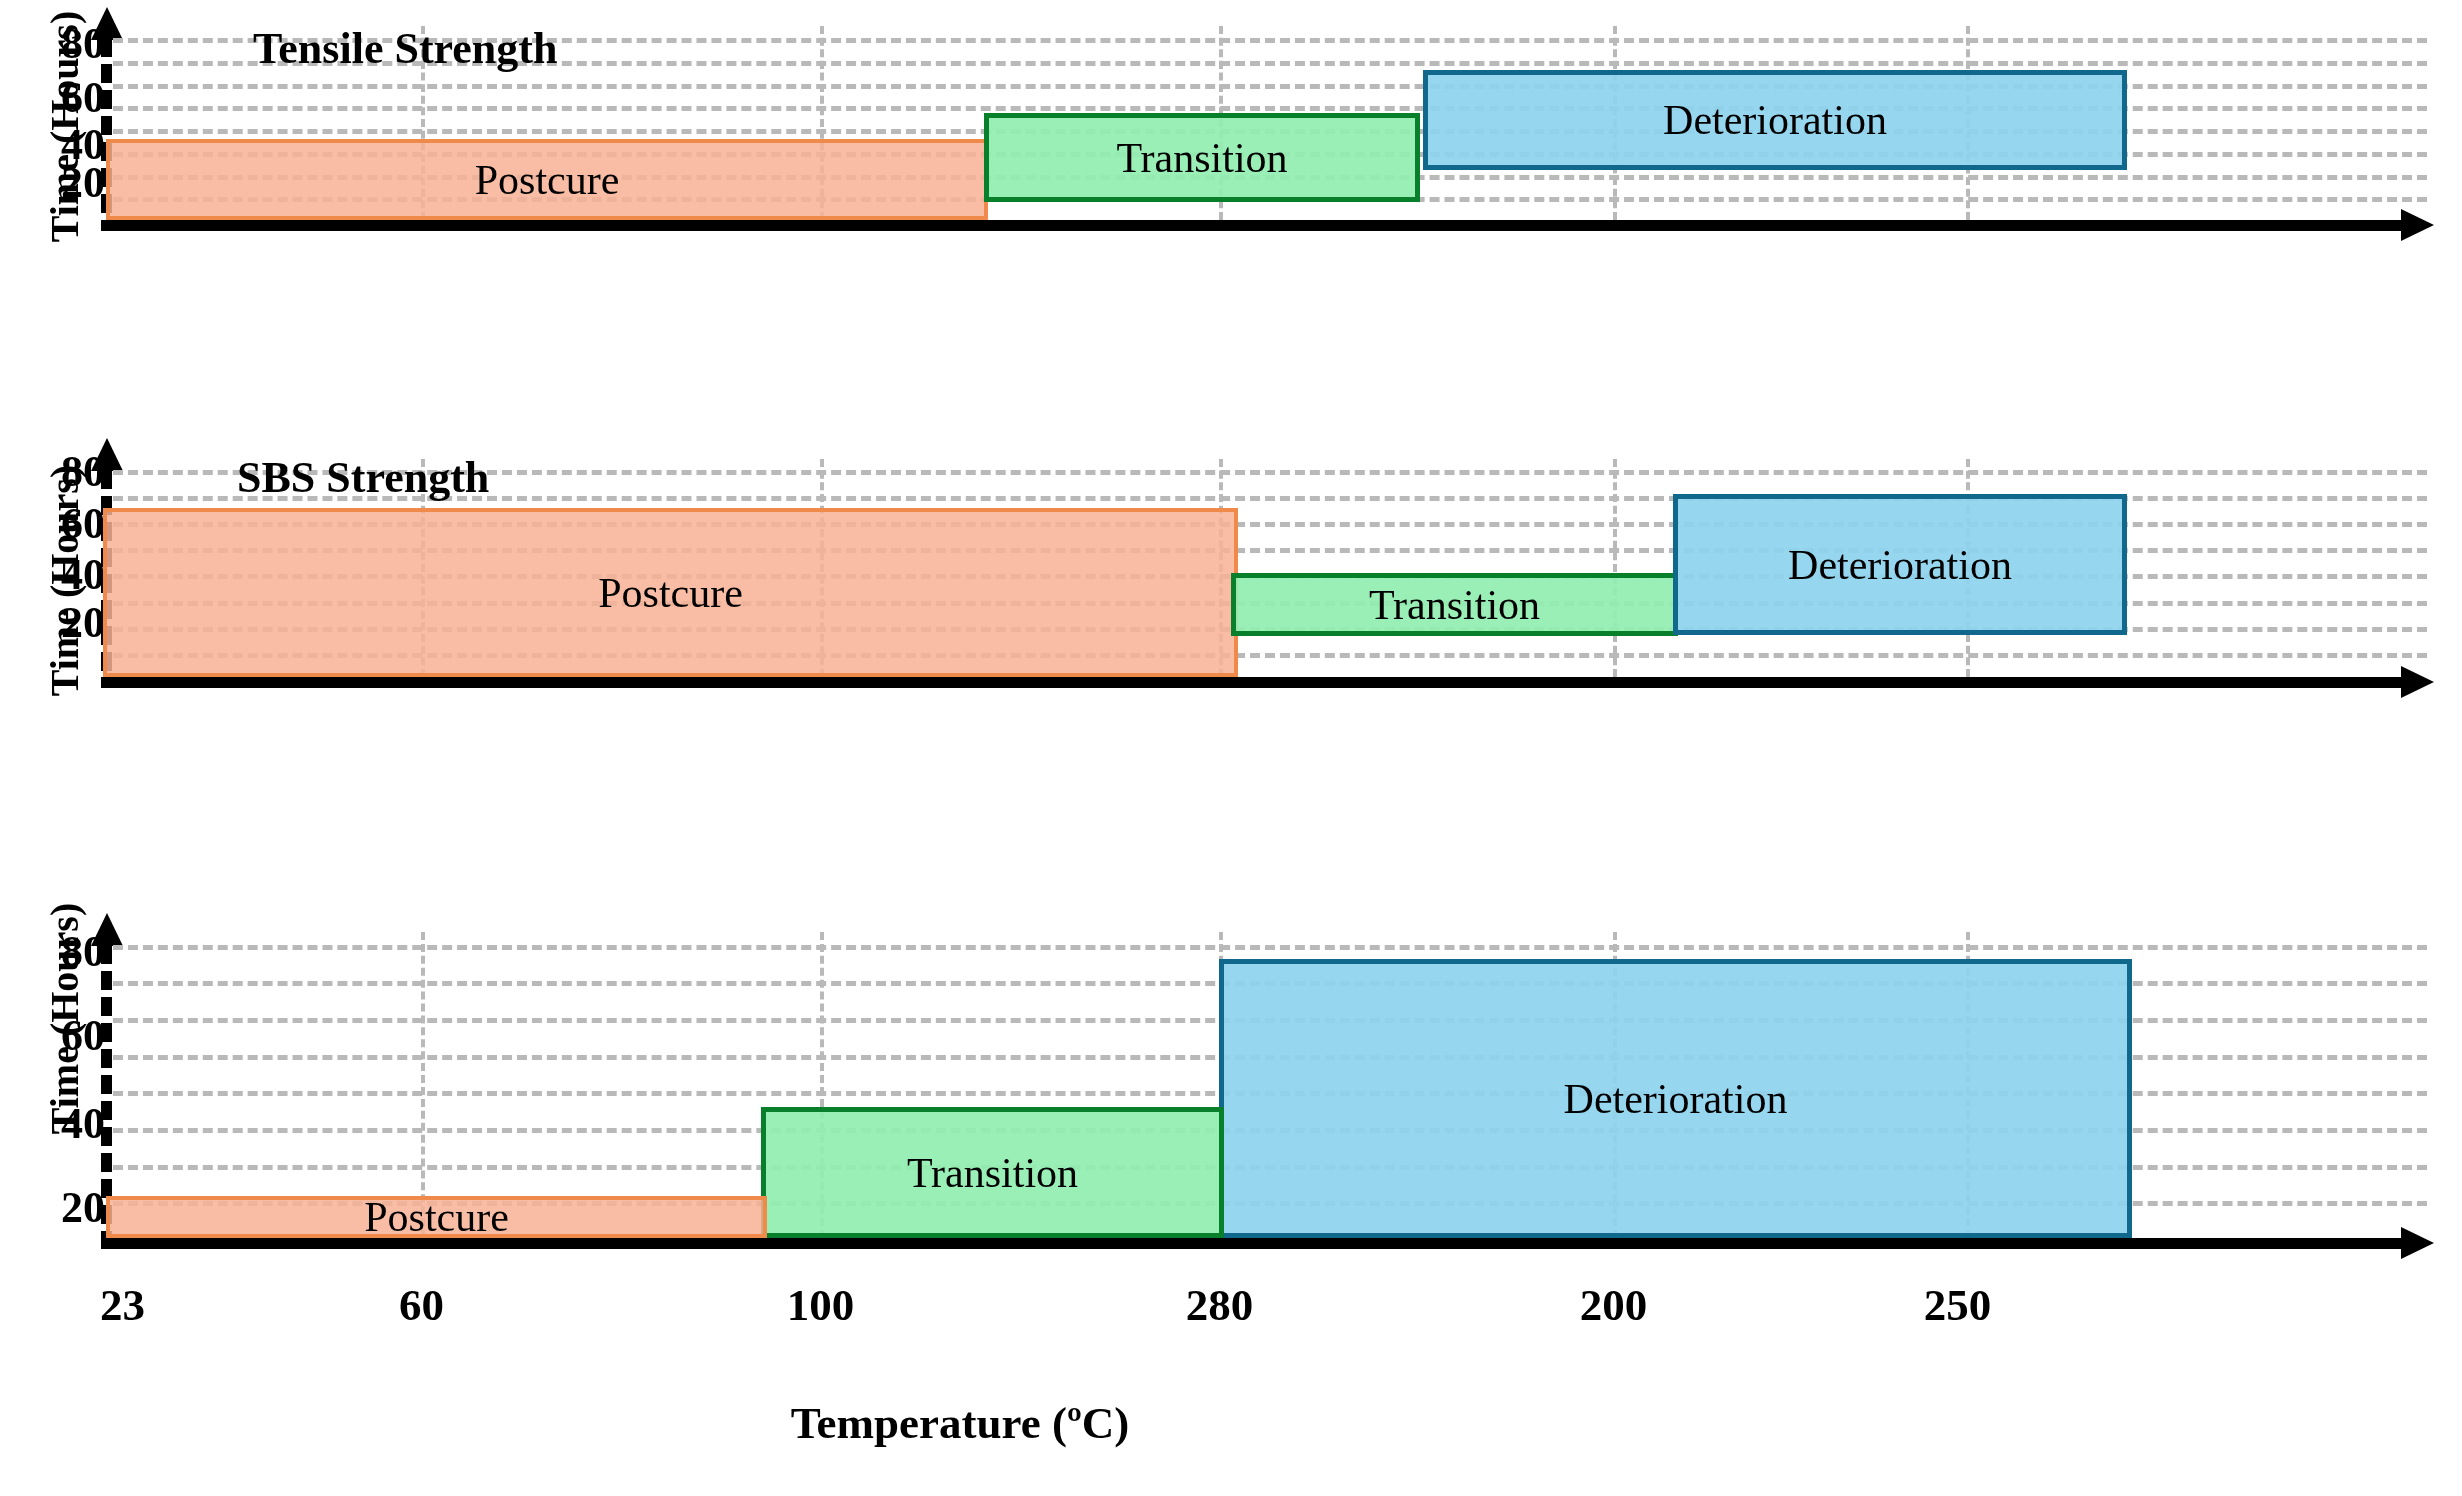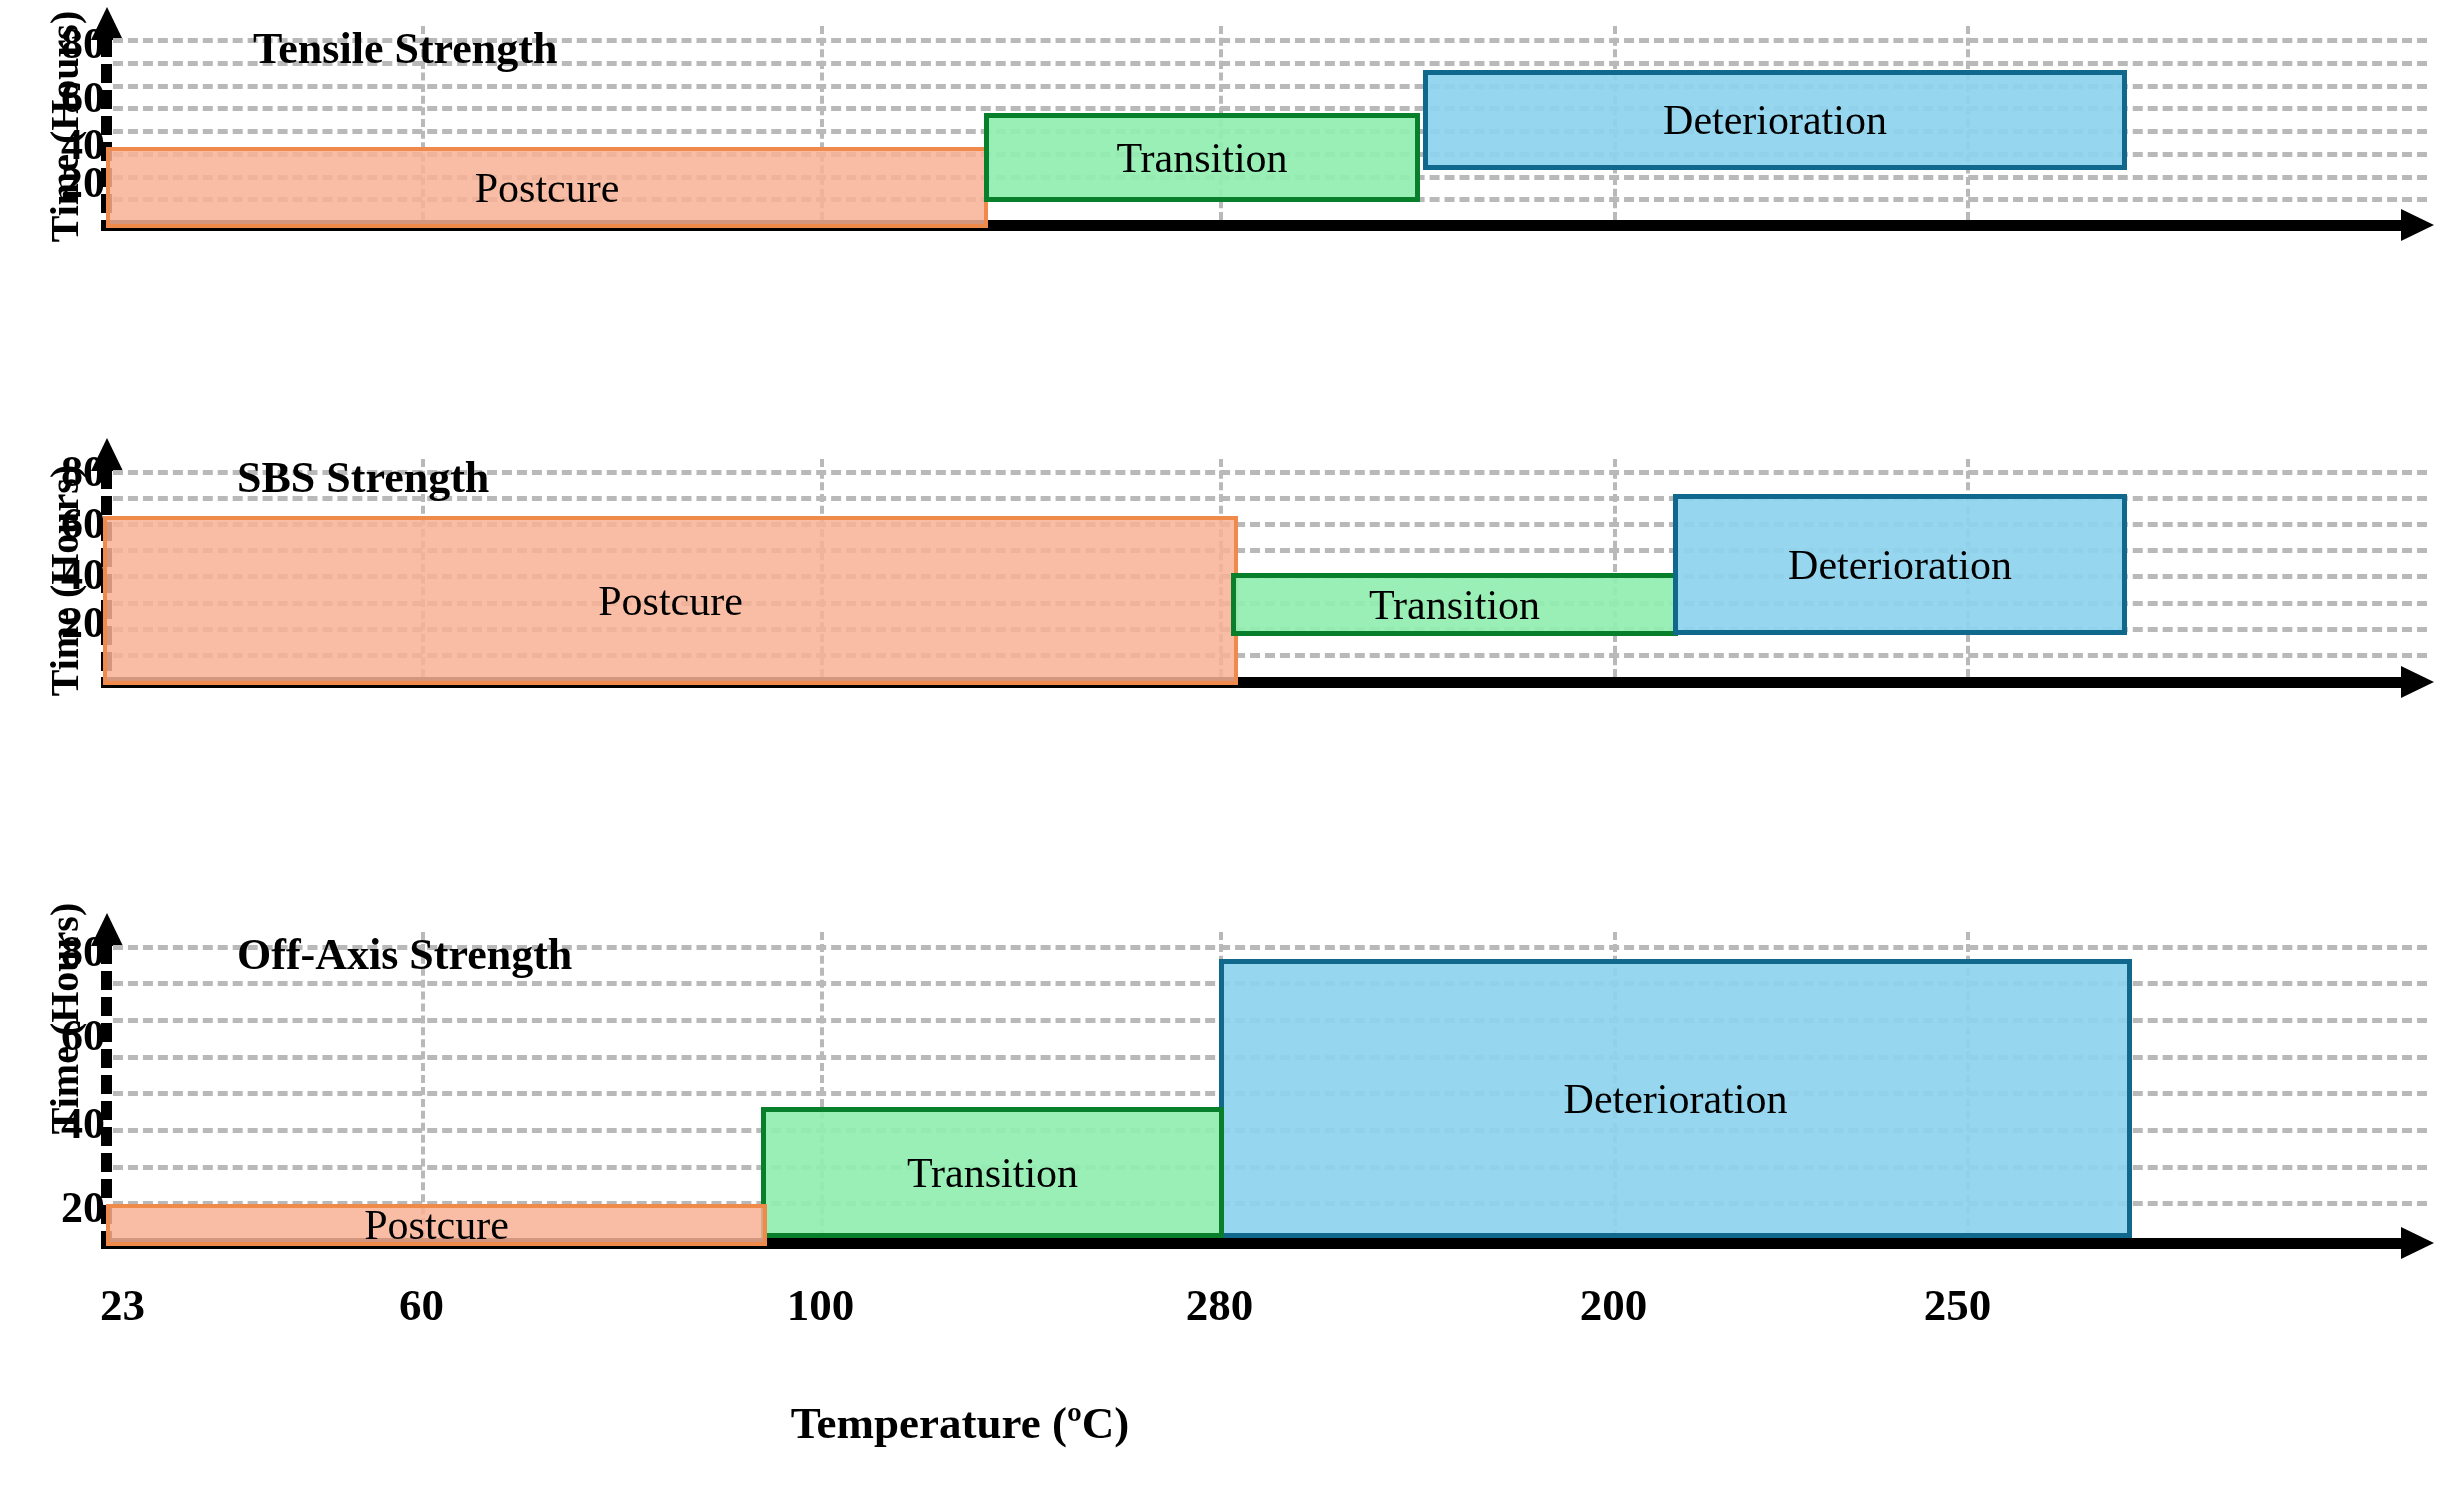--- a/index.html
+++ b/index.html
@@ -130,21 +130,20 @@
     justify-content: center;
   }
   .region span {
     font-size: 42px;
     color: #000;
     white-space: nowrap;
   }
   .region.postcure {
     background: rgba(248, 177, 149, 0.85);
     border: 4.4px solid #f08a4b;
-    margin-top: 8px;
   }
   .region.transition {
     background: rgba(144, 238, 176, 0.92);
     border: 5.2px solid #087f2a;
   }
   .region.deterioration {
     background: rgba(141, 212, 238, 0.92);
     border: 5.2px solid #11688d;
   }
 
@@ -284,21 +283,20 @@
     <div class="hgrid" style="top:220px;"></div>
     <div class="hgrid" style="top:257px;"></div>
     <div class="hgrid" style="top:293px;"></div>
 
     <div class="vgrid" style="left:421px; top:24.4px; height:306px;"></div>
     <div class="vgrid" style="left:820px; top:24.4px; height:306px;"></div>
     <div class="vgrid" style="left:1219px; top:24.4px; height:306px;"></div>
     <div class="vgrid" style="left:1613px; top:24.4px; height:306px;"></div>
     <div class="vgrid" style="left:1966px; top:24.4px; height:306px;"></div>
 
-    <div class="panel-title" style="left:237px; top:21px;">Off-Axis Strength</div>
 
     <div class="region deterioration" style="left:1219px; top:51px; width:913px; height:279px;">
       <span>Deterioration</span>
     </div>
     <div class="region transition" style="left:761px; top:199px; width:463px; height:131px;">
       <span>Transition</span>
     </div>
     <div class="region postcure" style="left:106px; top:288px; width:661px; height:42px;">
       <span>Postcure</span>
     </div>

